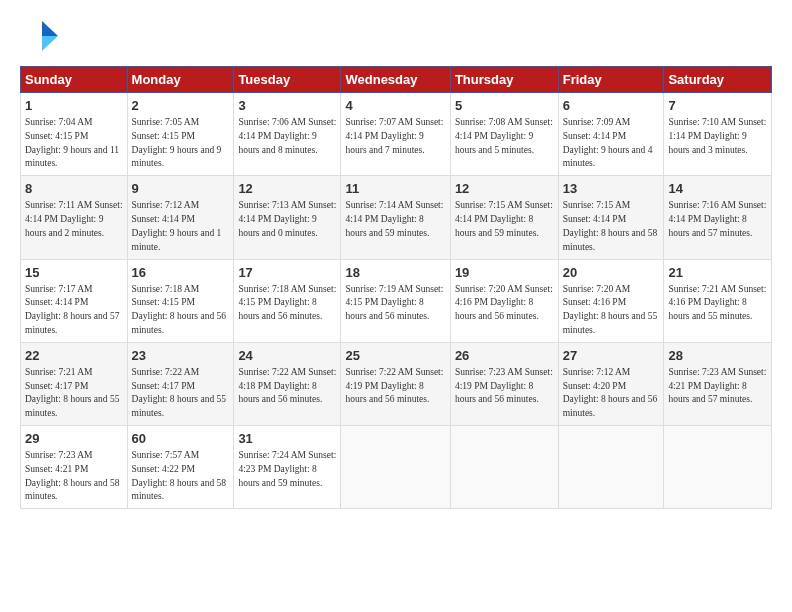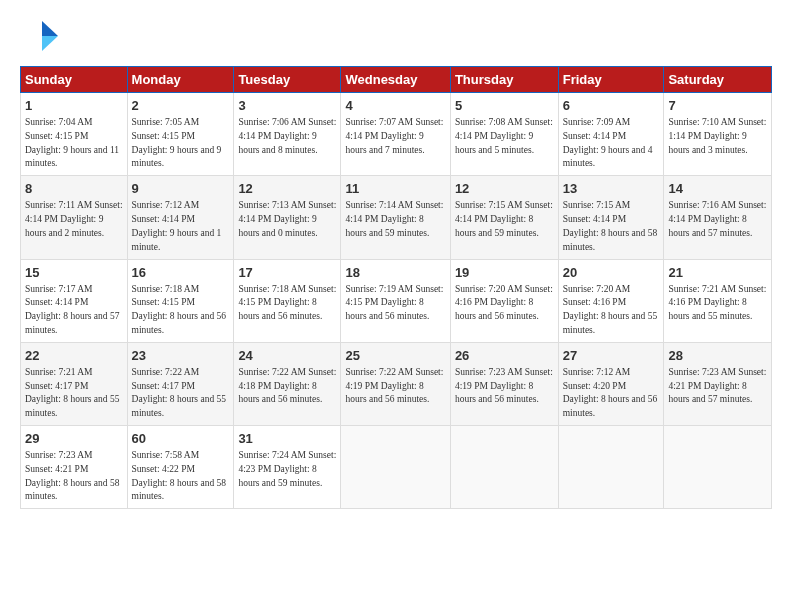--- a/index.html
+++ b/index.html
@@ -344,21 +344,21 @@
         <tr>
           <td>
             <span class="day-num">29</span>
             <div class="day-info">Sunrise: 7:23 AM
 Sunset: 4:21 PM
 Daylight: 8 hours
 and 58 minutes.</div>
           </td>
           <td>
             <span class="day-num">60</span>
-            <div class="day-info">Sunrise: 7:58 AM
+            <div class="day-info">Sunrise: 7:57 AM
 Sunset: 4:22 PM
 Daylight: 8 hours
 and 58 minutes.</div>
           </td>
           <td>
             <span class="day-num">31</span>
             <div class="day-info">Sunrise: 7:24 AM
 Sunset: 4:23 PM
 Daylight: 8 hours
 and 59 minutes.</div>

